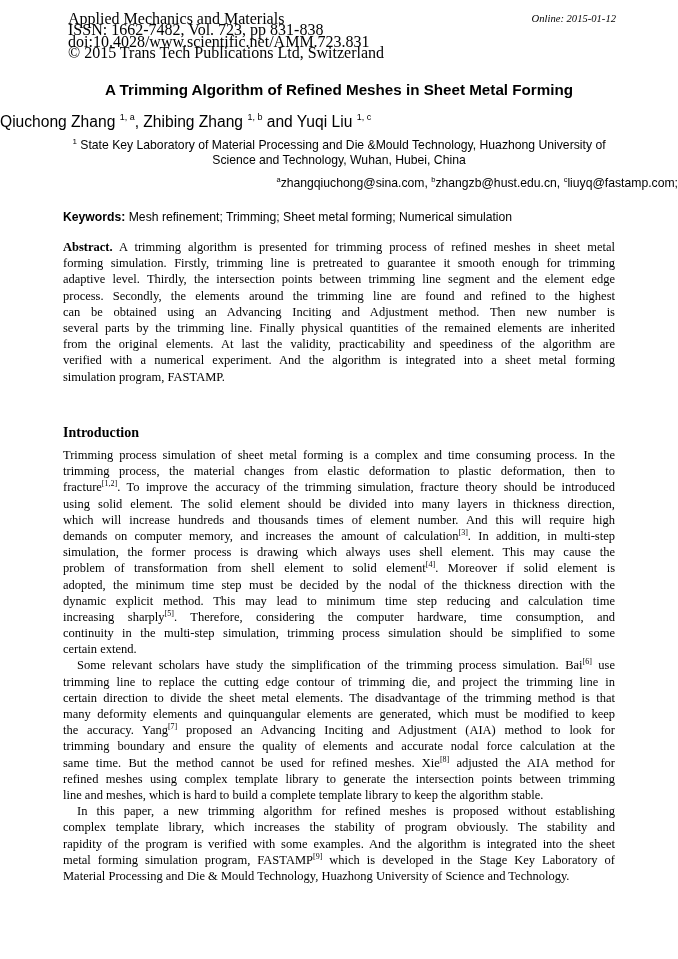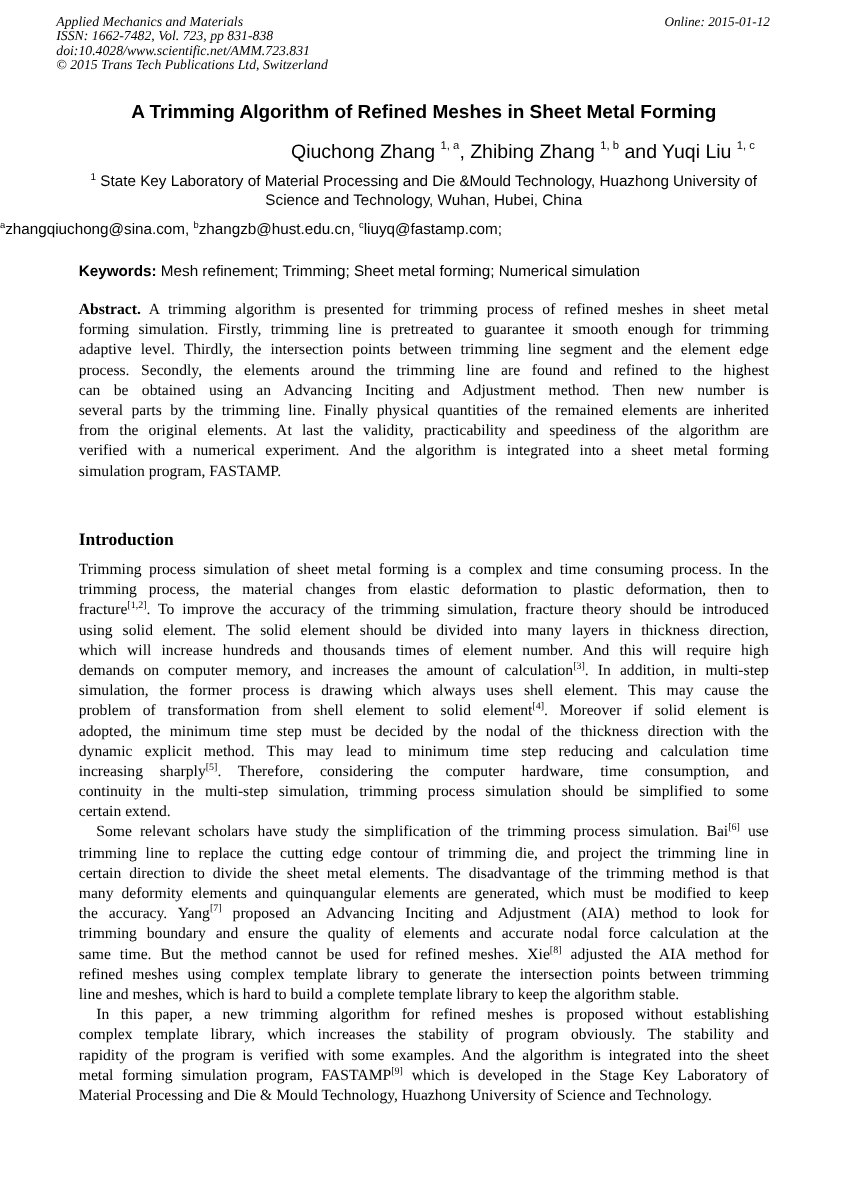--- a/index.html
+++ b/index.html
@@ -1,24 +1,24 @@
 <!DOCTYPE html>
 <html><head>
 <meta charset="utf-8">
 <style>
   html, body { margin: 0; padding: 0; background: #ffffff; }
   body { width: 678px; height: 959px; position: relative; overflow: hidden; color: #000; }
-  .hdr { position: absolute; top: 13px; left: 45px; font-family: "Liberation Serif", serif; font-style: italic; font-size: 11px; line-height: 11.3px; }
+  .hdr { position: absolute; top: 13px; left: 68px; font-family: "Liberation Serif", serif; font-size: 16px; line-height: 11.3px; }
   .online { position: absolute; top: 13px; right: 62px; font-family: "Liberation Serif", serif; font-style: italic; font-size: 10.6px; line-height: 11.3px; }
   .title { position: absolute; top: 81px; left: 0; width: 678px; text-align: center; font-family: "Liberation Sans", sans-serif; font-weight: bold; font-size: 15.2px; }
-  .authors { position: absolute; top: 113px; left: 0; width: 604px; text-align: right; font-family: "Liberation Sans", sans-serif; font-size: 15.6px; }
+  .authors { position: absolute; top: 113px; left: 0; width: 604px; text-align: left; font-family: "Liberation Sans", sans-serif; font-size: 15.6px; }
   .authors sup { font-size: 9px; vertical-align: 7px; line-height: 0; }
   .affil { position: absolute; top: 138px; left: 63px; width: 552px; text-align: center; font-family: Liberation Sans, sans-serif; font-size: 12.2px; line-height: 15px; }
   .affil sup { font-size: 8px; vertical-align: 5px; line-height: 0; }
-  .emails { position: absolute; top: 176px; left: 0; width: 678px; text-align: left; font-family: "Liberation Sans", sans-serif; font-size: 12.2px; }
+  .emails { position: absolute; top: 176px; left: 0; width: 678px; text-align: right; font-family: "Liberation Sans", sans-serif; font-size: 12.2px; }
   .emails sup { font-size: 7.5px; vertical-align: 5px; line-height: 0; }
   .keywords { position: absolute; top: 210px; left: 63px; font-family: "Liberation Sans", sans-serif; font-size: 12.2px; }
   .keywords b { font-weight: bold; }
   .block { position: absolute; left: 63px; width: 552px; font-family: "Liberation Serif", serif; font-size: 12.5px; }
   .line { display: block; height: 16.2px; line-height: 16.2px; white-space: nowrap; text-align: justify; text-align-last: justify; }
   .line.last { text-align-last: left; }
   .line.indent { padding-left: 14px; }
   .line sup { font-size: 8px; vertical-align: 5px; line-height: 0; }
   .heading { position: absolute; top: 425px; left: 63px; font-family: "Liberation Serif", serif; font-weight: bold; font-size: 14px; }
 </style>

